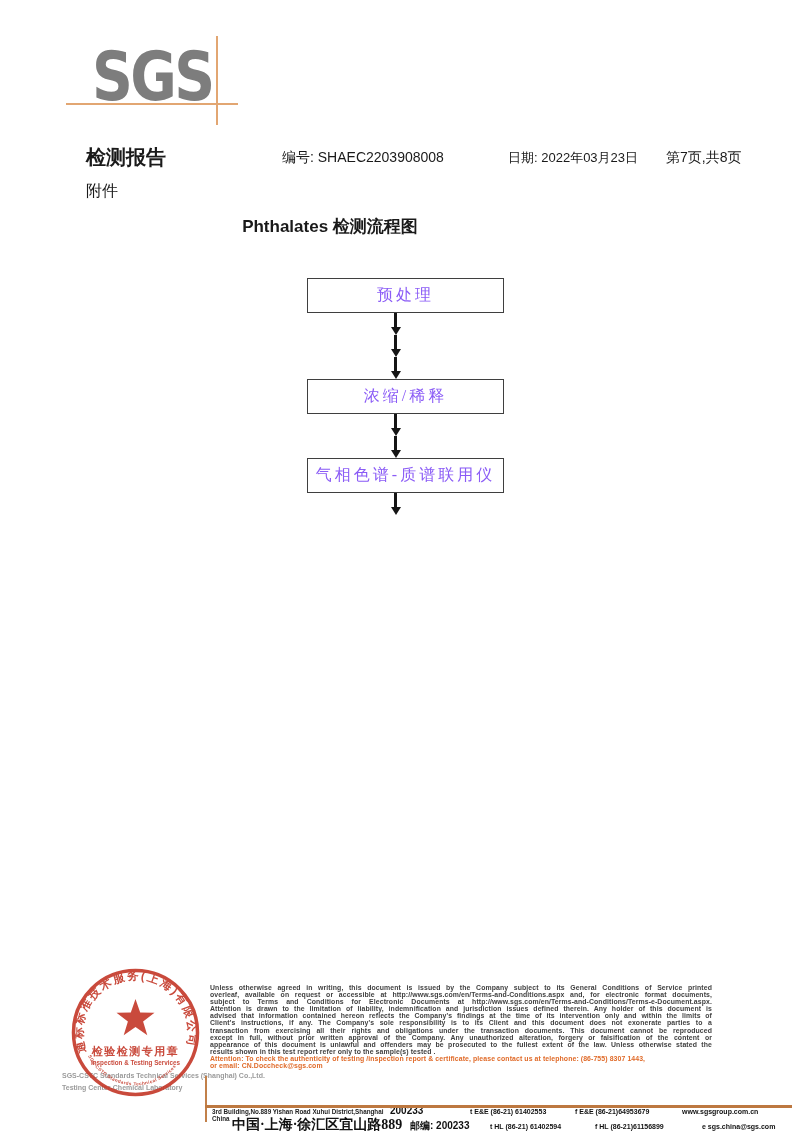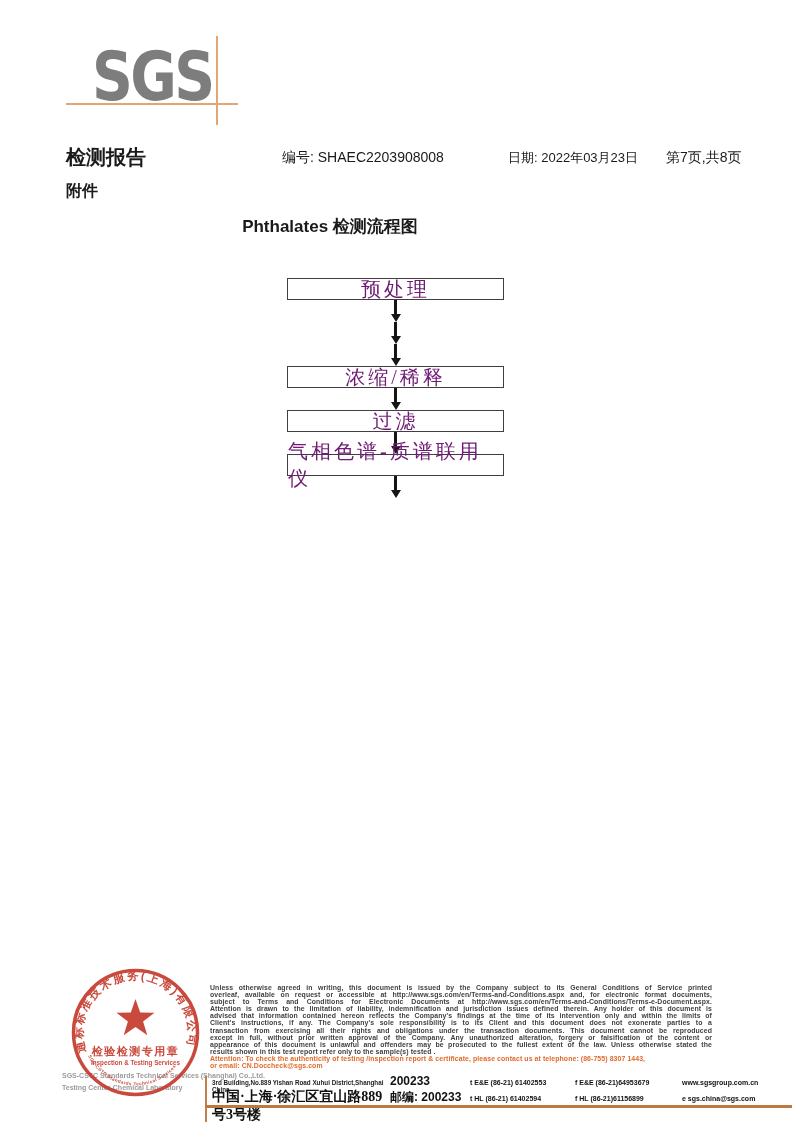--- a/index.html
+++ b/index.html
@@ -9,54 +9,54 @@
   }
   
   .logo-sgs {
     position:absolute; left:92px; top:44px; font-size:66px; line-height:1; font-weight:700;
     color:#7d7d7d; letter-spacing:-3px; transform:scaleX(0.86) scaleY(1.02); transform-origin:left top;
     font-family:"DejaVu Sans","Liberation Sans",sans-serif;
   }
   .logo-hline { position:absolute; left:66px; top:103px; width:172px; height:2px; background:#e2a672; }
   .logo-vline { position:absolute; left:216px; top:36px; width:2px; height:89px; background:#e2a672; }
   
-  .cjk { font-family:"Liberation Serif","DejaVu Serif",serif; }
+  .cjk { font-family:"Liberation Serif","DejaVu Serif",serif;margin-left:20px; }
   .report-title { position:absolute; left:66px; top:144px; font-size:20px; font-weight:700; }
   .report-no   { position:absolute; left:282px; top:149px; font-size:14px; }
   .report-date { position:absolute; left:508px; top:149px; font-size:13px; }
   .report-page { position:absolute; left:666px; top:149px; font-size:14px; }
-  .attachment  { position:absolute; left:66px; top:181px; font-size:16px; font-weight:700; }
+  .attachment  { position:absolute; left:66px; top:181px; font-size:16px; font-weight:400; }
   .chart-title { position:absolute; left:0; top:215px; width:660px; text-align:center; font-size:17px; font-weight:700; }
   
   .flow { position:absolute; left:287px; top:278px; width:217px; }
   .flow-box {
-    box-sizing:border-box; height:22px; border:1.5px solid #3f3f3f; background:#fff;
+    box-sizing:border-box; height:35px; border:1.5px solid #3f3f3f; background:#fff;
     display:flex; align-items:center; justify-content:center;
-    font-size:20px; letter-spacing:3px; color:#701a75;
+    font-size:16px; letter-spacing:3px; color:#8b5cf6;
   }
   .flow-arrow { height:22px; display:flex; flex-direction:column; align-items:center; }
   .flow-arrow .shaft { width:2.5px; flex:1 1 auto; background:#151515; }
   .flow-arrow .head  { width:0; height:0; border-left:5.5px solid transparent; border-right:5.5px solid transparent; border-top:8px solid #151515; }
   
   .company { position:absolute; left:62px; top:1070px; width:225px; font-size:7px; line-height:12px; color:#9b9b9b; font-weight:600; }
   .stamp-svg { position:absolute; left:58px; top:955px; width:155px; height:155px; opacity:0.92; }
   
   .legal { position:absolute; left:210px; top:984px; width:502px; }
   .legal-line {
     font-size:6.9px; line-height:7.1px; letter-spacing:0.1px; color:#3f3f3f; font-weight:600;
     text-align:justify; text-align-last:justify; white-space:normal;
   }
   .legal-line.nolast { text-align-last:left; }
   .attn { color:#e06a28; font-weight:700; }
   
   .addr { position:absolute; left:212px; top:1074px; width:585px; }
   .addr-row { display:flex; align-items:baseline; height:14px; }
   .a-en  { width:178px; font-size:6.3px; font-weight:600; color:#222; }
   .a-cn  { width:178px; font-size:14px; font-weight:600; color:#111; }
-  .a-pc  { width:80px;  font-size:12px;   font-weight:600; color:#111; }
+  .a-pc  { width:80px;  font-size:10px;   font-weight:600; color:#111;margin-top:31px; }
   .a-ph  { width:212px; font-size:7px;   font-weight:600; color:#111; display:flex; }
   .a-ph span:first-child { width:105px; }
   .a-web { font-size:7px; font-weight:600; color:#111; }
   
   .f-vline { position:absolute; left:205px; top:1076px; width:1.5px; height:46px; background:#c2804a; }
   .f-hline { position:absolute; left:205px; top:1105px; width:587px; height:2.5px; background:#bd7840; }
   .member  { position:absolute; left:400px; top:1111px; width:308px; text-align:right; font-size:11px; font-weight:600; color:#2e2e2e; }
 </style>
 </head>
 <body>
@@ -87,21 +87,20 @@
       </div>
     <div class="flow-arrow">
         <div class="shaft"></div>
         <div class="head"></div>
       </div>
     <div class="flow-box cjk">浓缩/稀释</div>
     <div class="flow-arrow">
         <div class="shaft"></div>
         <div class="head"></div>
       </div>
-    <div class="flow-box cjk">过滤</div>
     <div class="flow-arrow">
         <div class="shaft"></div>
         <div class="head"></div>
       </div>
     <div class="flow-box cjk">气相色谱-质谱联用仪</div>
     <div class="flow-arrow">
         <div class="shaft"></div>
         <div class="head"></div>
       </div>
   </div>

